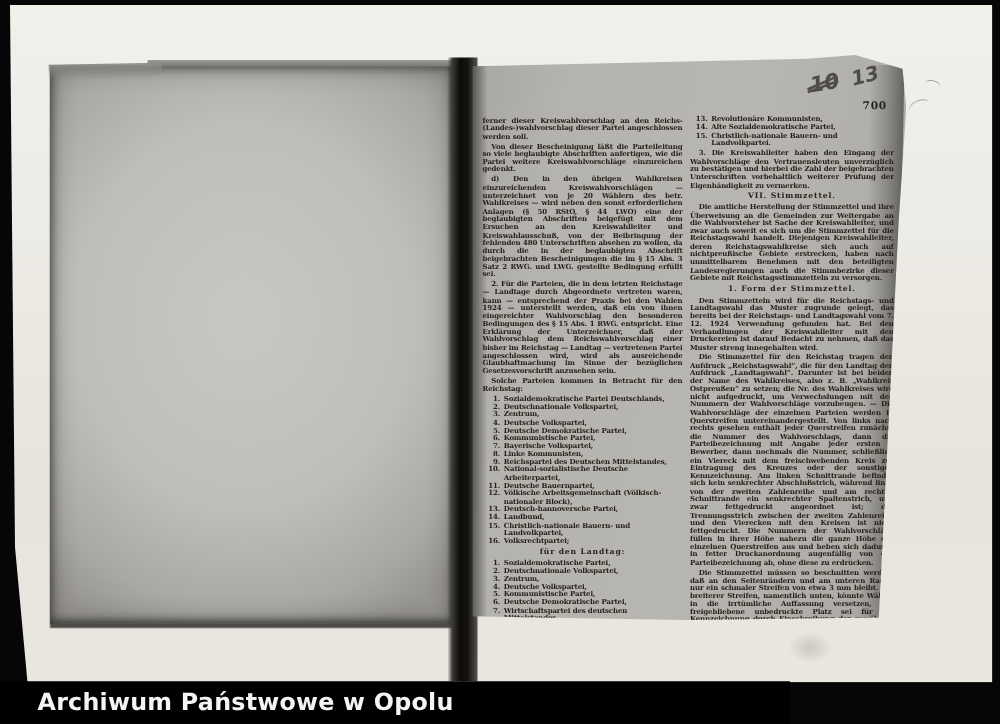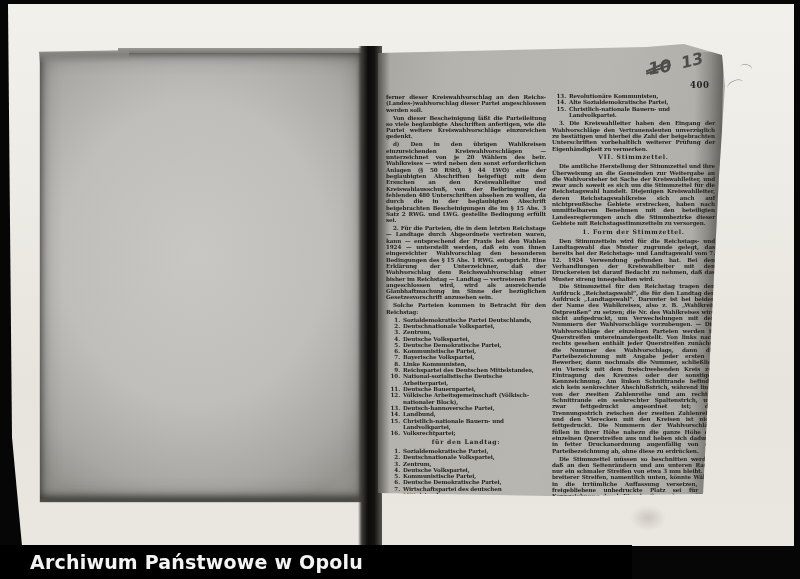--- a/index.html
+++ b/index.html
@@ -112,21 +112,21 @@
 <div class="right-page">
   <div class="gutter-shade"></div>
   <div class="edge-shade"></div>
 
   <div class="pencil pencil-crossed">
     <span>10</span>
     <span class="strike s1"></span>
     <span class="strike s2"></span>
   </div>
   <div class="pencil pencil-13">13</div>
-  <div class="folio">400</div>
+  <div class="folio">700</div>
 
   <div class="col col-left">
       <div class="blk para">ferner dieser Kreiswahlvorschlag an den Reichs-(Landes-)wahlvorschlag dieser Partei angeschlossen werden soll.</div>
       <div class="blk para ind">Von dieser Bescheinigung läßt die Parteileitung so viele beglaubigte Abschriften anfertigen, wie die Partei weitere Kreiswahlvorschläge einzureichen gedenkt.</div>
       <div class="blk para ind">d) Den in den übrigen Wahlkreisen einzureichenden Kreiswahlvorschlägen — unterzeichnet von je 20 Wählern des betr. Wahlkreises — wird neben den sonst erforderlichen Anlagen (§ 50 RStO, § 44 LWO) eine der beglaubigten Abschriften beigefügt mit dem Ersuchen an den Kreiswahlleiter und Kreiswahlausschuß, von der Beibringung der fehlenden 480 Unterschriften absehen zu wollen, da durch die in der beglaubigten Abschrift beigebrachten Bescheinigungen die im § 15 Abs. 3 Satz 2 RWG. und LWG. gestellte Bedingung erfüllt sei.</div>
       <div class="blk para ind">2. Für die Parteien, die in dem letzten Reichstage — Landtage durch Abgeordnete vertreten waren, kann — entsprechend der Praxis bei den Wahlen 1924 — unterstellt werden, daß ein von ihnen eingereichter Wahlvorschlag den besonderen Bedingungen des § 15 Abs. 1 RWG. entspricht. Eine Erklärung der Unterzeichner, daß der Wahlvorschlag dem Reichswahlvorschlag einer bisher im Reichstag — Landtag — vertretenen Partei angeschlossen wird, wird als ausreichende Glaubhaftmachung im Sinne der bezüglichen Gesetzesvorschrift anzusehen sein.</div>
       <div class="blk para ind">Solche Parteien kommen in Betracht für den Reichstag:</div>
       <div class="blk plist">
         <div class="li">
           <span class="num">1.</span>

